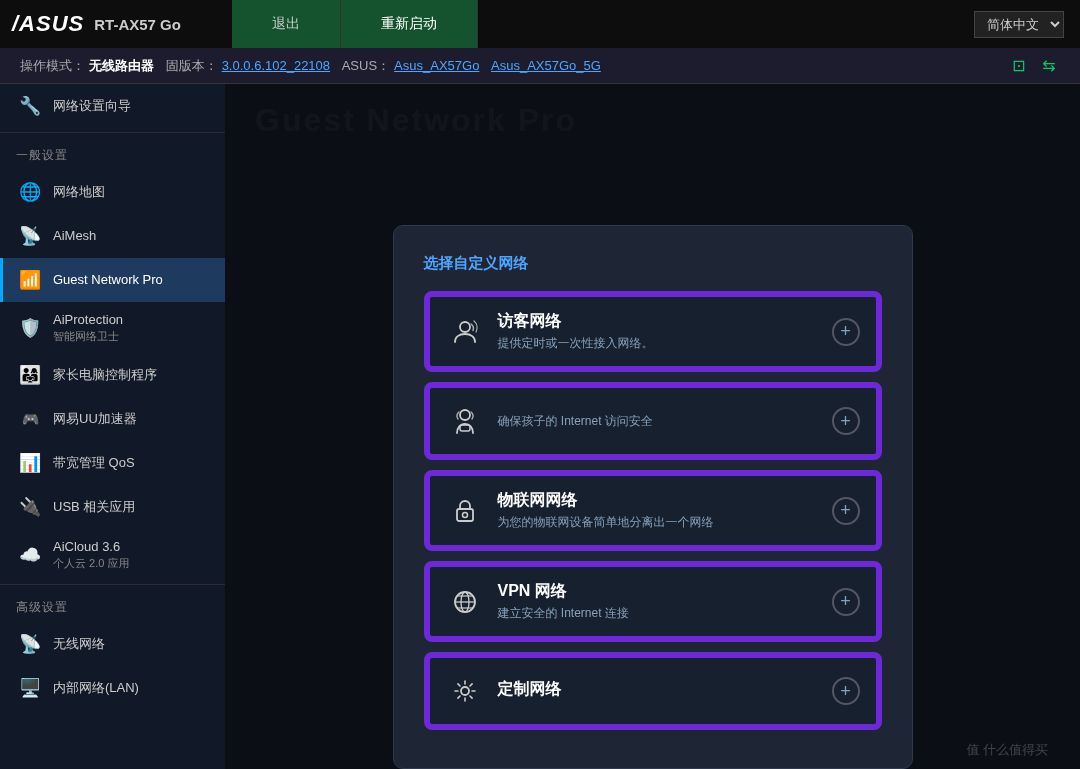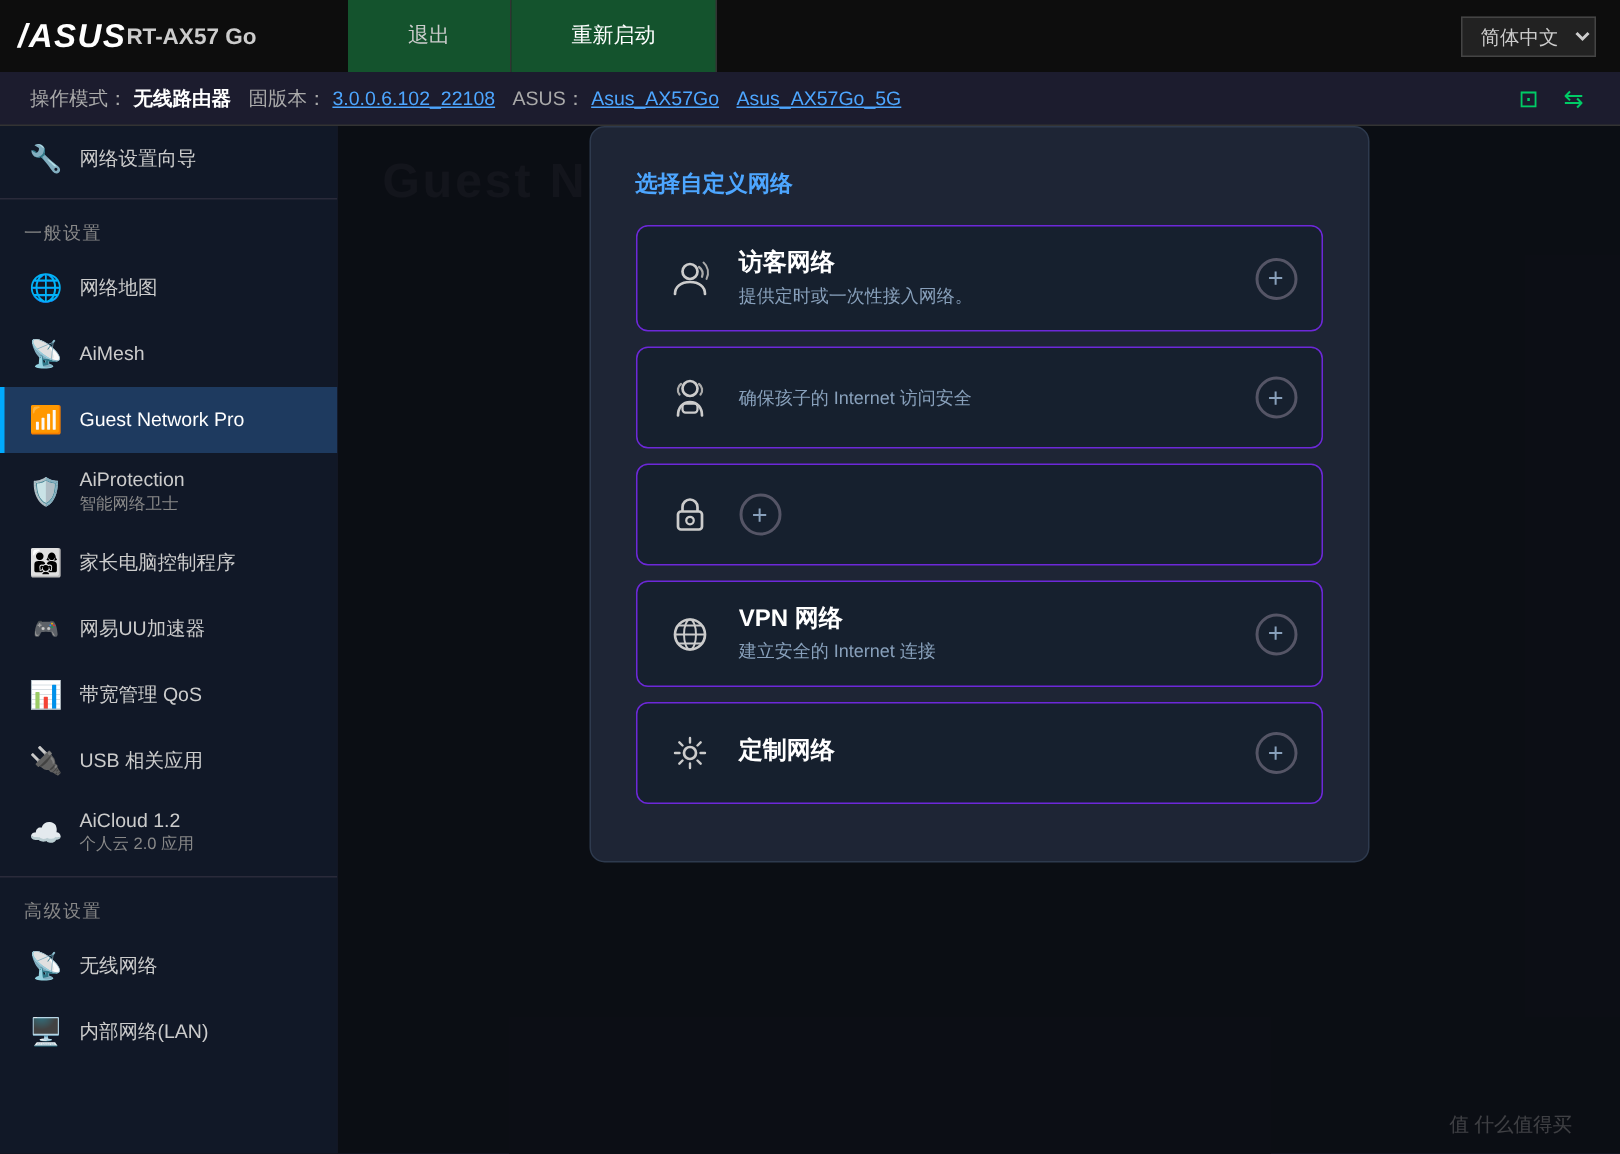--- a/index.html
+++ b/index.html
@@ -16,20 +16,21 @@
     .top-bar {
       display: flex;
       align-items: center;
       background: #0d0d0d;
       height: 48px;
       padding: 0 0 0 12px;
     }
     .logo-area {
       display: flex;
       align-items: center;
+      gap: 10px;
       min-width: 220px;
     }
     .asus-logo {
       color: #fff;
       font-weight: 900;
       font-size: 22px;
       font-style: italic;
       letter-spacing: 1px;
     }
     .model-name {
@@ -168,21 +169,21 @@
       z-index: 0;
     }
 
     
     .modal-overlay {
       position: absolute;
       top: 0; left: 0; right: 0; bottom: 0;
       background: rgba(0,0,0,0.55);
       z-index: 5;
       display: flex;
-      align-items: flex-start;
+      align-items: flex-end;
       justify-content: center;
     }
     .modal-box {
       background: #1e2535;
       border-radius: 10px;
       width: 520px;
       padding: 28px 30px;
       position: relative;
       z-index: 10;
       border: 1px solid #2e3a4e;
@@ -194,21 +195,21 @@
       margin-bottom: 18px;
     }
     .network-option {
       display: flex;
       align-items: center;
       background: #16202e;
       border-radius: 8px;
       padding: 14px 16px;
       margin-bottom: 10px;
       cursor: pointer;
-      border: 1px solid #6d28d9;
+      border: 6px solid #6d28d9;
       transition: background 0.2s;
     }
     .network-option .net-icon {
       width: 38px;
       height: 38px;
       display: flex;
       align-items: center;
       justify-content: center;
       font-size: 24px;
       margin-right: 14px;
@@ -340,21 +341,21 @@
     </div>
 
     <div class="sidebar-item">
       <span class="icon">🔌</span>
       <span class="item-text">USB 相关应用</span>
     </div>
 
     <div class="sidebar-item">
       <span class="icon">☁️</span>
       <div class="item-text">
-        <div>AiCloud 1.2</div>
+        <div>AiCloud 3.6</div>
         <div class="item-sub">个人云 2.0 应用</div>
       </div>
     </div>
 
     <div class="sidebar-divider"></div>
     <div class="sidebar-section-label">高级设置</div>
 
     <div class="sidebar-item">
       <span class="icon">📡</span>
       <span class="item-text">无线网络</span>
@@ -406,20 +407,24 @@
         </div>
 
         <div class="network-option">
           <div class="net-icon">
             <svg width="32" height="32" viewBox="0 0 32 32" fill="none">
               <rect x="8" y="14" width="16" height="12" rx="2" stroke="#ccc" stroke-width="1.8" fill="none"></rect>
               <path d="M11 14v-3a5 5 0 0 1 10 0v3" stroke="#ccc" stroke-width="1.8" fill="none"></path>
               <circle cx="16" cy="20" r="2.5" stroke="#ccc" stroke-width="1.5" fill="none"></circle>
             </svg>
           </div>
+          <div class="net-info">
+            <div class="net-name">物联网网络</div>
+            <div class="net-desc">为您的物联网设备简单地分离出一个网络</div>
+          </div>
           <div class="add-btn">+</div>
         </div>
 
         <div class="network-option">
           <div class="net-icon">
             <svg width="32" height="32" viewBox="0 0 32 32" fill="none">
               <circle cx="16" cy="16" r="10" stroke="#ccc" stroke-width="1.8" fill="none"></circle>
               <ellipse cx="16" cy="16" rx="4" ry="10" stroke="#ccc" stroke-width="1.3" fill="none"></ellipse>
               <line x1="6" y1="16" x2="26" y2="16" stroke="#ccc" stroke-width="1.3"></line>
               <line x1="8" y1="10" x2="24" y2="10" stroke="#ccc" stroke-width="1.2"></line>

